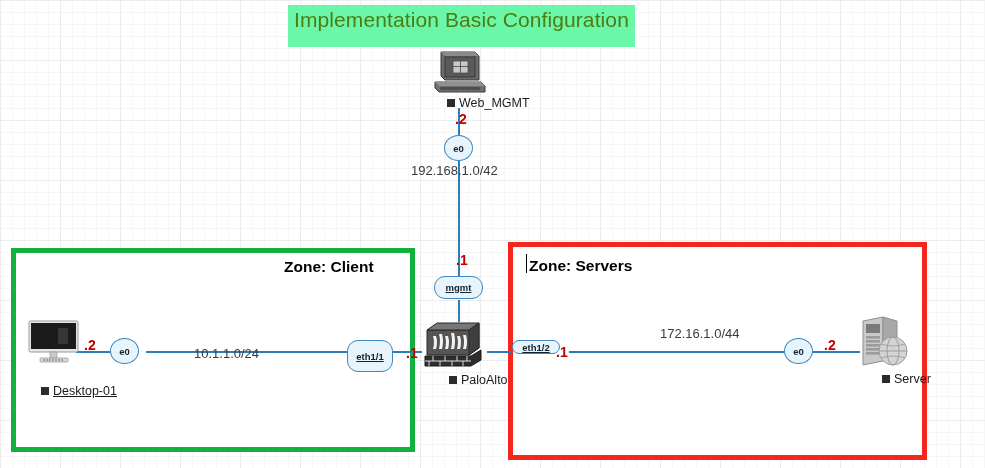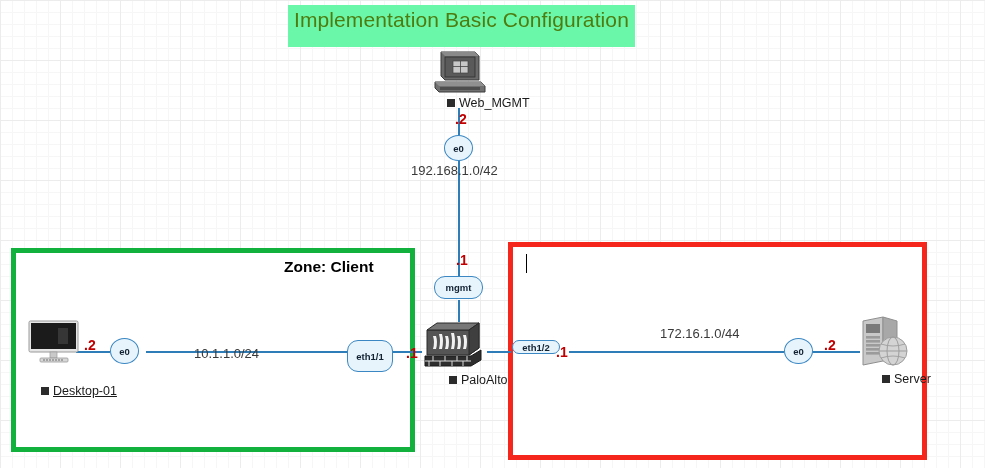--- a/index.html
+++ b/index.html
@@ -87,21 +87,21 @@
     color: #112233;
     font-size: 9.5px;
     font-weight: bold;
     text-align: center;
     white-space: nowrap;
     display: flex;
     align-items: center;
     justify-content: center;
   }
   .iface.round { border-radius: 50%; }
-  .iface.pill  { border-radius: 11px; }
+  .iface.pill  { border-radius: 11px; text-decoration: underline; }
 
   
   .octet {
     position: absolute;
     color: #C00000;
     font-size: 14px;
     font-weight: bold;
     white-space: nowrap;
   }
 
@@ -138,20 +138,21 @@
 
 <div id="canvas">
 
   <div id="diagram-title">Implementation Basic Configuration</div>
 
   <div class="zone-box" id="zone-client-box"></div>
   <div class="zone-label" id="zone-client-label">Zone: Client</div>
 
   <div class="zone-box" id="zone-servers-box"></div>
   <div id="zone-servers-caret"></div>
+  <div class="zone-label" id="zone-servers-label">Zone: Servers</div>
 
   <div class="link-v" style="left:458px; top:108px; height:28px;"></div>
 
   <div class="link-v" style="left:458px; top:160px; height:116px;"></div>
 
   <div class="link-v" style="left:458px; top:300px; height:22px;"></div>
 
   <div class="link-h" style="left:76px; top:351px; width:34px;"></div>
 
   <div class="link-h" style="left:146px; top:351px; width:203px;"></div>

